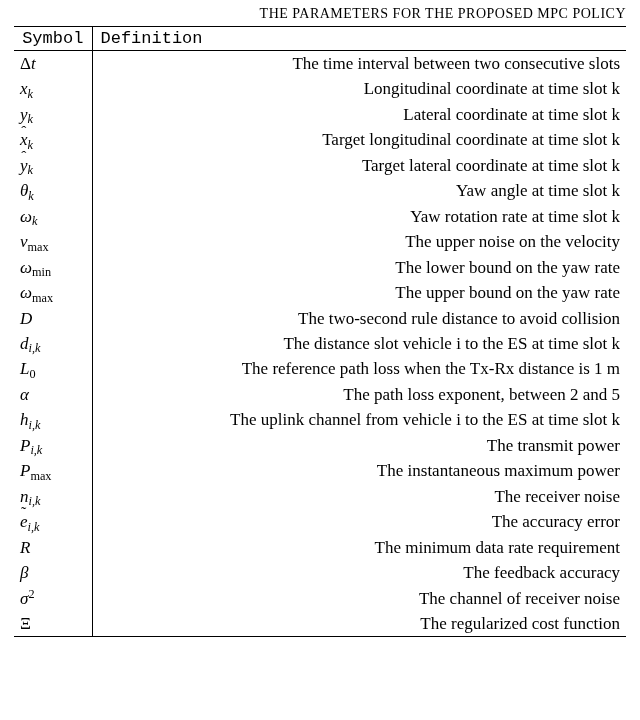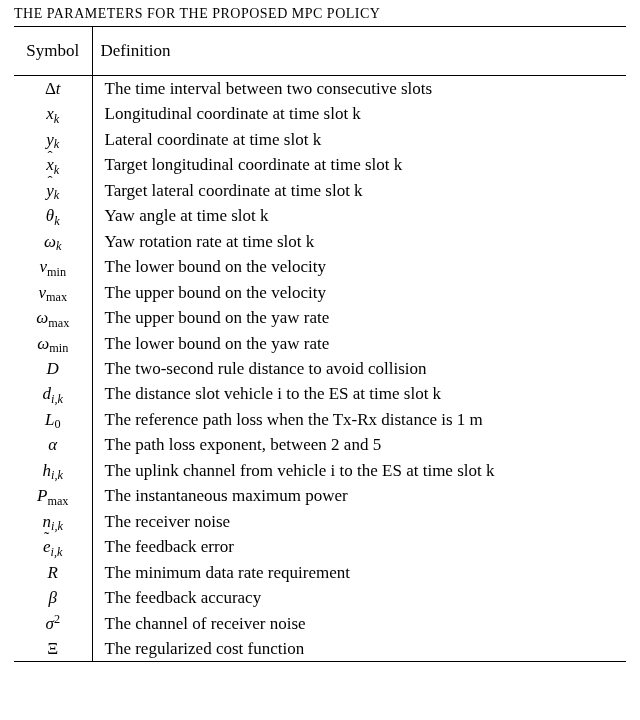--- a/index.html
+++ b/index.html
@@ -6,51 +6,52 @@
     body {
       font-family: "Times New Roman", Times, serif;
       background: #fff;
       color: #000;
       width: 640px;
       height: 720px;
       padding: 6px 14px;
       font-size: 17px;
     }
     .title {
-      text-align: left;
+      text-align: right;
       font-size: 14px;
       letter-spacing: 0.5px;
       margin-bottom: 4px;
       font-variant: small-caps;
     }
     table {
       border-collapse: collapse;
       width: 100%;
     }
     thead tr {
       border-top: 1px solid #000;
       border-bottom: 1px solid #000;
     }
     th {
       font-weight: normal;
-      padding: 14px 8px;
+      padding: 2px 8px;
+      font-family: Liberation Mono, monospace;
     }
     th.sym-col { border-right: 1px solid #000; width: 78px; text-align: center; }
     th.def-col { text-align: left; }
     td.sym {
       border-right: 1px solid #000;
-      text-align: center;
+      text-align: left;
       padding: 1px 6px;
       white-space: nowrap;
       line-height: 1.38;
       font-style: italic;
     }
     td.def {
-      text-align: left;
-      padding: 1px 12px;
+      text-align: right;
+      padding: 1px 6px;
       line-height: 1.38;
     }
     tbody tr:last-child td { border-bottom: 1px solid #000; }
     .sub { font-size: 0.72em; position: relative; top: 0.28em; font-style: normal; }
     .subi { font-size: 0.72em; position: relative; top: 0.28em; font-style: italic; }
     .sup { font-size: 0.72em; position: relative; top: -0.45em; font-style: normal; }
     .rm { font-style: normal; }
     .hat { position: relative; display: inline-block; }
     .hat::before {
       content: "ˆ";
@@ -107,34 +108,30 @@
       </tr>
       <tr>
         <td class="sym">θ<span class="subi">k</span></td>
         <td class="def">Yaw angle at time slot k</td>
       </tr>
       <tr>
         <td class="sym">ω<span class="subi">k</span></td>
         <td class="def">Yaw rotation rate at time slot k</td>
       </tr>
       <tr>
-        <td class="sym">v<span class="sub">min</span></td>
-        <td class="def">The lower bound on the velocity</td>
+        <td class="sym">v<span class="sub">max</span></td>
+        <td class="def">The upper noise on the velocity</td>
       </tr>
       <tr>
-        <td class="sym">v<span class="sub">max</span></td>
-        <td class="def">The upper bound on the velocity</td>
+        <td class="sym">ω<span class="sub">min</span></td>
+        <td class="def">The lower bound on the yaw rate</td>
       </tr>
       <tr>
         <td class="sym">ω<span class="sub">max</span></td>
         <td class="def">The upper bound on the yaw rate</td>
-      </tr>
-      <tr>
-        <td class="sym">ω<span class="sub">min</span></td>
-        <td class="def">The lower bound on the yaw rate</td>
       </tr>
       <tr>
         <td class="sym">D</td>
         <td class="def">The two-second rule distance to avoid collision</td>
       </tr>
       <tr>
         <td class="sym">d<span class="subi">i,k</span></td>
         <td class="def">The distance slot vehicle i to the ES at time slot k</td>
       </tr>
       <tr>
@@ -143,30 +140,34 @@
       </tr>
       <tr>
         <td class="sym">α</td>
         <td class="def">The path loss exponent, between 2 and 5</td>
       </tr>
       <tr>
         <td class="sym">h<span class="subi">i,k</span></td>
         <td class="def">The uplink channel from vehicle i to the ES at time slot k</td>
       </tr>
       <tr>
+        <td class="sym">P<span class="subi">i,k</span></td>
+        <td class="def">The transmit power</td>
+      </tr>
+      <tr>
         <td class="sym">P<span class="sub">max</span></td>
         <td class="def">The instantaneous maximum power</td>
       </tr>
       <tr>
         <td class="sym">n<span class="subi">i,k</span></td>
         <td class="def">The receiver noise</td>
       </tr>
       <tr>
         <td class="sym"><span class="tilde">e</span><span class="subi">i,k</span></td>
-        <td class="def">The feedback error</td>
+        <td class="def">The accuracy error</td>
       </tr>
       <tr>
         <td class="sym">R</td>
         <td class="def">The minimum data rate requirement</td>
       </tr>
       <tr>
         <td class="sym">β</td>
         <td class="def">The feedback accuracy</td>
       </tr>
       <tr>

